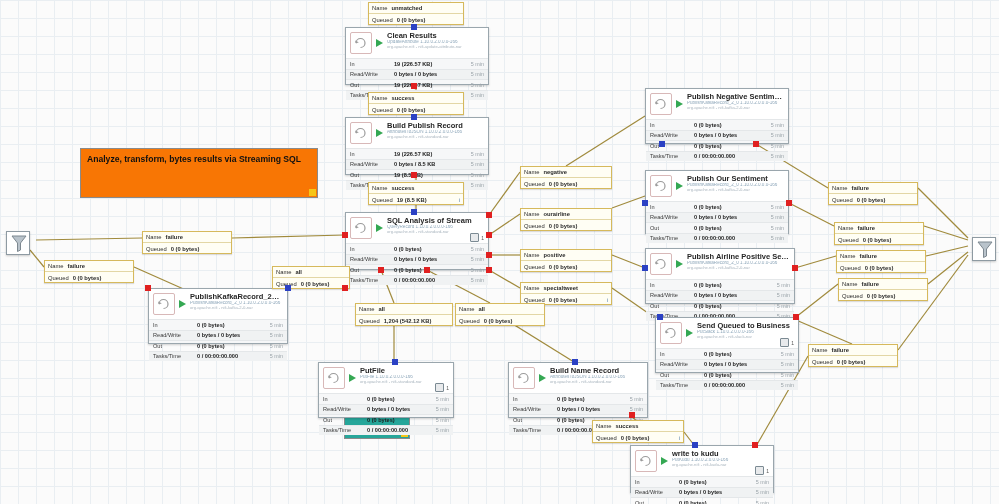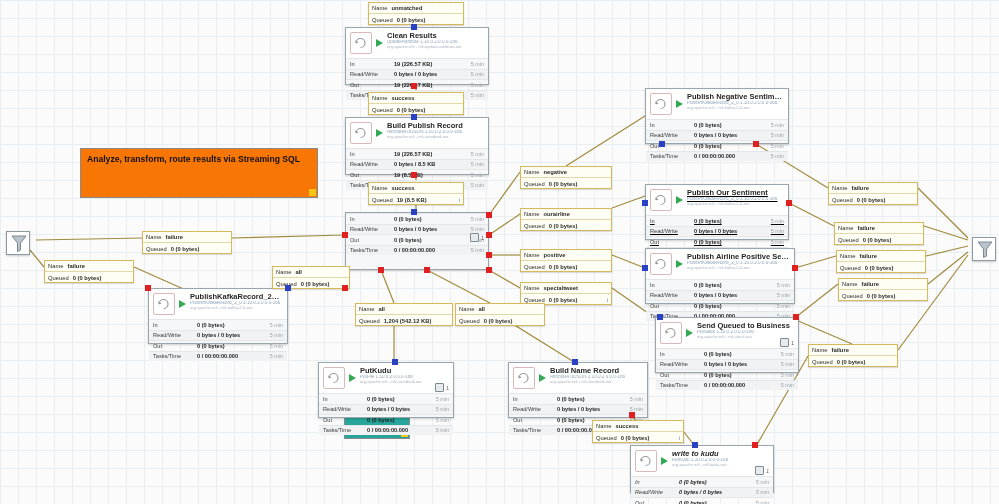--- a/index.html
+++ b/index.html
@@ -104,21 +104,21 @@
       <path d="M 926,256 L 968,246" stroke="#a08a3c" stroke-width="1.2" fill="none"></path>
       <path d="M 796,317 L 838,284" stroke="#a08a3c" stroke-width="1.2" fill="none"></path>
       <path d="M 928,284 L 968,252" stroke="#a08a3c" stroke-width="1.2" fill="none"></path>
       <path d="M 796,320 L 852,344" stroke="#a08a3c" stroke-width="1.2" fill="none"></path>
       <path d="M 898,350 L 968,255" stroke="#a08a3c" stroke-width="1.2" fill="none"></path>
       <path d="M 755,448 L 808,356" stroke="#a08a3c" stroke-width="1.2" fill="none"></path>
     </svg>
 
   <div id="labels-layer">
       <div class="lbl" style="left: 80px; top: 148px; width: 238px; height: 50px; background: rgb(248, 118, 4); border: 1px solid rgb(138, 138, 138); padding: 5px 0px 0px 6px;">
-        <div class="ltxt" style="font-size: 8.6px; color: rgb(17, 17, 17);">Analyze, transform, route results via Streaming SQL</div>
+        <div class="ltxt" style="font-size: 8.6px; color: rgb(17, 17, 17);">Analyze, transform, bytes results via Streaming SQL</div>
         <div class="grip" style="background: rgb(245, 197, 24);"></div>
       </div>
       <div class="lbl" style="left: 344px; top: 417px; width: 66px; height: 22px; background: rgb(38, 166, 154); border: 1px solid rgb(138, 138, 138); padding: 5px 0px 0px 7px;">
         <div class="ltxt" style="font-size: 9.5px; color: rgb(255, 255, 255);">Local Copy</div>
         <div class="grip" style="background: rgb(245, 197, 24);"></div>
       </div>
     </div>
   <div id="funnels-layer">
       <div class="funnel" style="left: 6px; top: 231px;">
         <svg width="16" height="17" viewBox="0 0 16 17">
@@ -206,20 +206,36 @@
             <span class="rt">5 min</span>
           </div>
           <div class="prow alt">
             <span class="rk">Tasks/Time</span>
             <span class="rv">19 / 00:00:00.018</span>
             <span class="rt">5 min</span>
           </div>
         </div>
       </div>
       <div class="proc" style="left: 345px; top: 212px; width: 144px; height: 58px;">
+        <div class="phead">
+          <div class="picon">
+            <svg width="15" height="15" viewBox="0 0 15 15">
+              <path d="M3 8 A4.5 4.5 0 1 1 7.5 12.5" fill="none" stroke="#9b9b9b" stroke-width="1.2"></path>
+              <path d="M2 5.5 L3 8.6 L5.8 7.2 Z" fill="#9b9b9b"></path>
+            </svg>
+          </div>
+          <div class="runicon"><svg width="9" height="10" viewBox="0 0 9 10">
+              <path d="M1 1 L8 5 L1 9 Z" fill="#35a853"></path>
+            </svg></div>
+          <div class="ptitles">
+            <div class="pname">SQL Analysis of Stream</div>
+            <div class="ptype">QueryRecord 1.10.0.2.0.0.0-166</div>
+            <div class="pbundle">org.apache.nifi - nifi-standard-nar</div>
+          </div>
+        </div>
         <div class="bulletin">
           <span class="bico"></span>
           <span>1</span>
         </div>
         <div class="pbody">
           <div class="prow">
             <span class="rk">In</span>
             <span class="rv">0 (0 bytes)</span>
             <span class="rt">5 min</span>
           </div>
@@ -313,21 +329,21 @@
             <span class="rv">0 (0 bytes)</span>
             <span class="rt">5 min</span>
           </div>
           <div class="prow alt">
             <span class="rk">Tasks/Time</span>
             <span class="rv">0 / 00:00:00.000</span>
             <span class="rt">5 min</span>
           </div>
         </div>
       </div>
-      <div class="proc" style="left: 645px; top: 184px; width: 144px; height: 56px; text-decoration: underline;">
+      <div class="proc" style="left: 645px; top: 170px; width: 144px; height: 64px;">
         <div class="phead">
           <div class="picon">
             <svg width="15" height="15" viewBox="0 0 15 15">
               <path d="M3 8 A4.5 4.5 0 1 1 7.5 12.5" fill="none" stroke="#9b9b9b" stroke-width="1.2"></path>
               <path d="M2 5.5 L3 8.6 L5.8 7.2 Z" fill="#9b9b9b"></path>
             </svg>
           </div>
           <div class="runicon"><svg width="9" height="10" viewBox="0 0 9 10">
               <path d="M1 1 L8 5 L1 9 Z" fill="#35a853"></path>
             </svg></div>
@@ -449,21 +465,21 @@
           <div class="picon">
             <svg width="15" height="15" viewBox="0 0 15 15">
               <path d="M3 8 A4.5 4.5 0 1 1 7.5 12.5" fill="none" stroke="#9b9b9b" stroke-width="1.2"></path>
               <path d="M2 5.5 L3 8.6 L5.8 7.2 Z" fill="#9b9b9b"></path>
             </svg>
           </div>
           <div class="runicon"><svg width="9" height="10" viewBox="0 0 9 10">
               <path d="M1 1 L8 5 L1 9 Z" fill="#35a853"></path>
             </svg></div>
           <div class="ptitles">
-            <div class="pname">PutKudu</div>
+            <div class="pname">PutFile</div>
             <div class="ptype">PutFile 1.10.0.2.0.0.0-166</div>
             <div class="pbundle">org.apache.nifi - nifi-standard-nar</div>
           </div>
         </div>
         <div class="bulletin">
           <span class="bico"></span>
           <span>1</span>
         </div>
         <div class="pbody">
           <div class="prow">
@@ -521,21 +537,21 @@
             <span class="rv">0 (0 bytes)</span>
             <span class="rt">5 min</span>
           </div>
           <div class="prow alt">
             <span class="rk">Tasks/Time</span>
             <span class="rv">0 / 00:00:00.000</span>
             <span class="rt">5 min</span>
           </div>
         </div>
       </div>
-      <div class="proc" style="left: 630px; top: 445px; width: 144px; height: 48px; font-style: italic;">
+      <div class="proc" style="left: 630px; top: 445px; width: 144px; height: 48px;">
         <div class="phead">
           <div class="picon">
             <svg width="15" height="15" viewBox="0 0 15 15">
               <path d="M3 8 A4.5 4.5 0 1 1 7.5 12.5" fill="none" stroke="#9b9b9b" stroke-width="1.2"></path>
               <path d="M2 5.5 L3 8.6 L5.8 7.2 Z" fill="#9b9b9b"></path>
             </svg>
           </div>
           <div class="runicon"><svg width="9" height="10" viewBox="0 0 9 10">
               <path d="M1 1 L8 5 L1 9 Z" fill="#35a853"></path>
             </svg></div>

